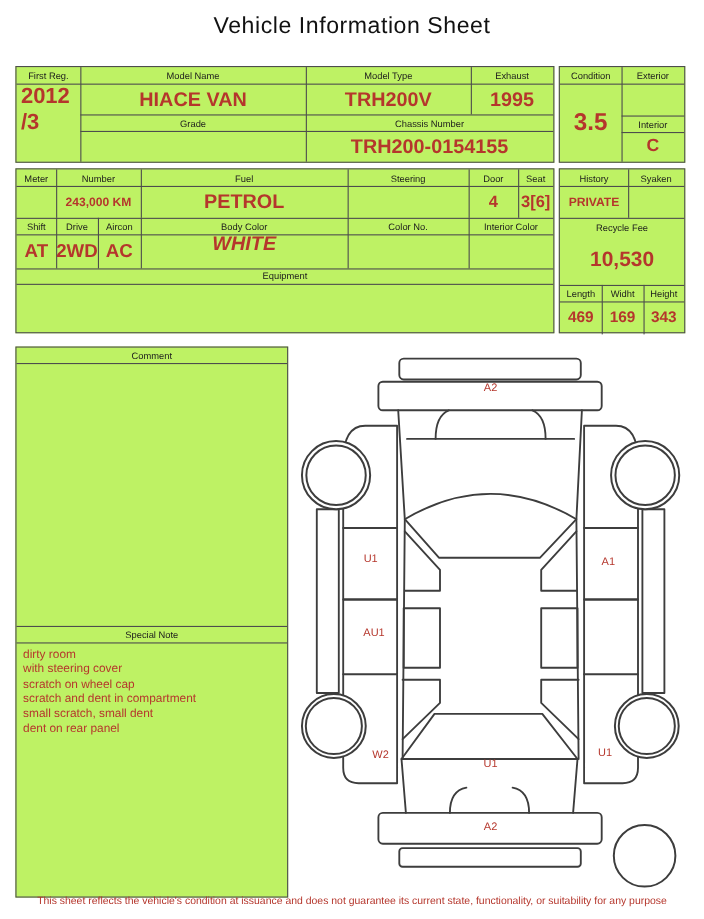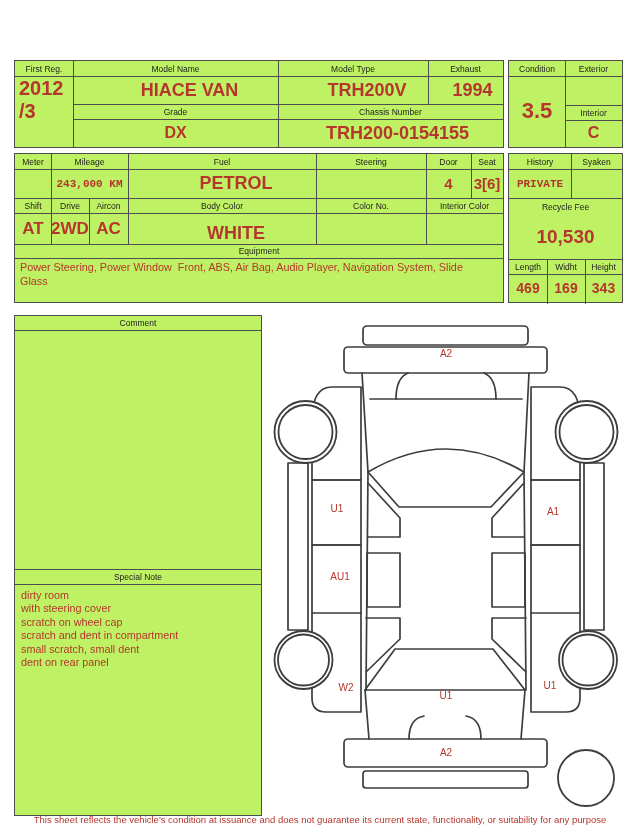--- a/index.html
+++ b/index.html
@@ -16,22 +16,22 @@
   .h{ position:absolute; height:1px; background:var(--line); }
   .v{ position:absolute; width:1px; background:var(--line); }
   .lb{
     position:absolute; font-size:8.5px; color:#1c1c1c;
     display:flex; align-items:center; justify-content:center; text-align:center;
   }
   .rv{
     position:absolute; color:var(--red); font-weight:700;
     display:flex; align-items:center; justify-content:center; text-align:center;
     white-space:nowrap;
-  } .f18{font-size:18px;padding-left:14px;} .f16{font-size:16px;} .f15{font-size:15px;}
-  .f14{font-size:14px;} .f13{font-size:17px;} .f11{font-size:11px;font-family:Liberation Mono, monospace;} .f19{font-size:19px;} .f22{font-size:22px;}
+  } .f18{font-size:18px;} .f16{font-size:16px;} .f15{font-size:15px;}
+  .f14{font-size:14px;} .f13{font-size:17px;} .f11{font-size:11px;} .f19{font-size:19px;} .f22{font-size:22px;}
   .freg{ position:absolute; left:4px; top:16px; width:54px; color:var(--red);
          font-size:20px; line-height:23px; font-weight:600; text-align:left; }
   .equip{
     position:absolute; left:5px; top:107px; width:462px; color:var(--red);
     font-size:10.8px; line-height:13.5px; text-align:left; white-space:pre-wrap; font-weight:400;
   }
   .notes{
     position:absolute; left:6px; top:273px; width:236px; color:var(--red);
     font-size:10.8px; line-height:13.4px; text-align:left; font-weight:400;
   }
@@ -40,20 +40,21 @@
     color:var(--red); font-size:9.5px; font-weight:400;
   }
   svg{ position:absolute; overflow:visible; }
   .dlabel{ font-size:10px; font-weight:500; fill:var(--red); }
 </style>
 </head>
 <body>
 
 <div id="sheet">
 
+  <div class="title">Vehicle Information Sheet</div>
 
   <div class="box" style="left:14px; top:60px; width:490px; height:88px;">
     <div class="v" style="left:58px; top:0; height:100%;"></div>
     <div class="v" style="left:263px; top:0; height:100%;"></div>
     <div class="v" style="left:413px; top:0; height:43px;"></div>
     <div class="h" style="top:15px; left:0; right:0;"></div>
     <div class="h" style="top:43px; left:58px; right:0;"></div>
     <div class="h" style="top:58px; left:58px; right:0;"></div>
 
     <div class="lb" style="left:0; width:58px; top:0; height:15px;">First Reg.</div>
@@ -62,22 +63,21 @@
     <div class="lb" style="left:413px; right:0; top:0; height:15px;">Exhaust</div>
     <div class="lb" style="left:58px; width:205px; top:43px; height:15px;">Grade</div>
     <div class="lb" style="left:263px; right:0; top:43px; height:15px;">Chassis Number</div>
 
     <div class="freg">
       <div>2012</div>
       <div>/3</div>
     </div>
     <div class="rv f18" style="left:58px; width:205px; top:15px; height:28px;">HIACE VAN</div>
     <div class="rv f18" style="left:263px; width:150px; top:15px; height:28px;">TRH200V</div>
-    <div class="rv f18" style="left:413px; right:0; top:15px; height:28px;">1994</div>
-    <div class="rv f16" style="left:58px; width:205px; top:58px; height:28px;">DX</div>
+    <div class="rv f18" style="left:413px; right:0; top:15px; height:28px;">1995</div>
     <div class="rv f18" style="left:263px; right:0; top:58px; height:28px;">TRH200-0154155</div>
   </div>
 
   <div class="box" style="left:508px; top:60px; width:115px; height:88px;">
     <div class="v" style="left:56px; top:0; height:100%;"></div>
     <div class="h" style="top:15px; left:0; right:0;"></div>
     <div class="h" style="top:44px; left:56px; right:0;"></div>
     <div class="h" style="top:59px; left:56px; right:0;"></div>
 
     <div class="lb" style="left:0; width:56px; top:0; height:15px;">Condition</div>
@@ -100,21 +100,21 @@
     <div class="v" style="left:301px; top:0; height:44px;"></div>
     <div class="v" style="left:411px; top:0; height:44px;"></div>
     <div class="v" style="left:456px; top:0; height:44px;"></div>
     <div class="v" style="left:36px; top:44px; height:46px;"></div>
     <div class="v" style="left:74px; top:44px; height:46px;"></div>
     <div class="v" style="left:113px; top:44px; height:46px;"></div>
     <div class="v" style="left:301px; top:44px; height:46px;"></div>
     <div class="v" style="left:411px; top:44px; height:46px;"></div>
 
     <div class="lb" style="left:0; width:36px; top:0; height:15px;">Meter</div>
-    <div class="lb" style="left:36px; width:77px; top:0; height:15px;">Mileage</div>
+    <div class="lb" style="left:36px; width:77px; top:0; height:15px;">Number</div>
     <div class="lb" style="left:113px; width:188px; top:0; height:15px;">Fuel</div>
     <div class="lb" style="left:301px; width:110px; top:0; height:15px;">Steering</div>
     <div class="lb" style="left:411px; width:45px; top:0; height:15px;">Door</div>
     <div class="lb" style="left:456px; right:0; top:0; height:15px;">Seat</div>
 
     <div class="rv f11" style="left:0; width:36px; top:15px; height:29px;"></div>
     <div class="rv f11" style="left:36px; width:77px; top:15px; height:29px;">243,000 KM</div>
     <div class="rv f18" style="left:113px; width:188px; top:15px; height:29px;text-align:center;">PETROL</div>
     <div class="rv f11" style="left:301px; width:110px; top:15px; height:29px;"></div>
     <div class="rv f15" style="left:411px; width:45px; top:15px; height:29px;">4</div>
@@ -123,26 +123,25 @@
     <div class="lb" style="left:0; width:36px; top:44px; height:15px;">Shift</div>
     <div class="lb" style="left:36px; width:38px; top:44px; height:15px;">Drive</div>
     <div class="lb" style="left:74px; width:39px; top:44px; height:15px;">Aircon</div>
     <div class="lb" style="left:113px; width:188px; top:44px; height:15px;">Body Color</div>
     <div class="lb" style="left:301px; width:110px; top:44px; height:15px;">Color No.</div>
     <div class="lb" style="left:411px; right:0; top:44px; height:15px;">Interior Color</div>
 
     <div class="rv f13" style="left:0; width:36px; top:59px; height:31px;">AT</div>
     <div class="rv f13" style="left:36px; width:38px; top:59px; height:31px;">2WD</div>
     <div class="rv f13" style="left:74px; width:39px; top:59px; height:31px;">AC</div>
-    <div class="rv f18" style="left:113px; width:188px; top:64px; height:31px;">WHITE</div>
+    <div class="rv f18" style="left:113px; width:188px; top:52px; height:31px;font-style:italic;">WHITE</div>
     <div class="rv f13" style="left:301px; width:110px; top:59px; height:31px;"></div>
     <div class="rv f13" style="left:411px; right:0; top:59px; height:31px;"></div>
 
     <div class="lb" style="left:0; right:0; top:90px; height:14px;">Equipment</div>
-    <div class="equip">Power Steering, Power Window  Front, ABS, Air Bag, Audio Player, Navigation System, Slide Glass</div>
   </div>
 
   <div class="box" style="left:508px; top:153px; width:115px; height:150px;">
     <div class="h" style="top:15px; left:0; right:0;"></div>
     <div class="h" style="top:44px; left:0; right:0;"></div>
     <div class="h" style="top:105px; left:0; right:0;"></div>
     <div class="h" style="top:120px; left:0; right:0;"></div>
     <div class="v" style="left:62px; top:0; height:44px;"></div>
     <div class="v" style="left:38px; top:105px; height:45px;"></div>
     <div class="v" style="left:76px; top:105px; height:45px;"></div>

